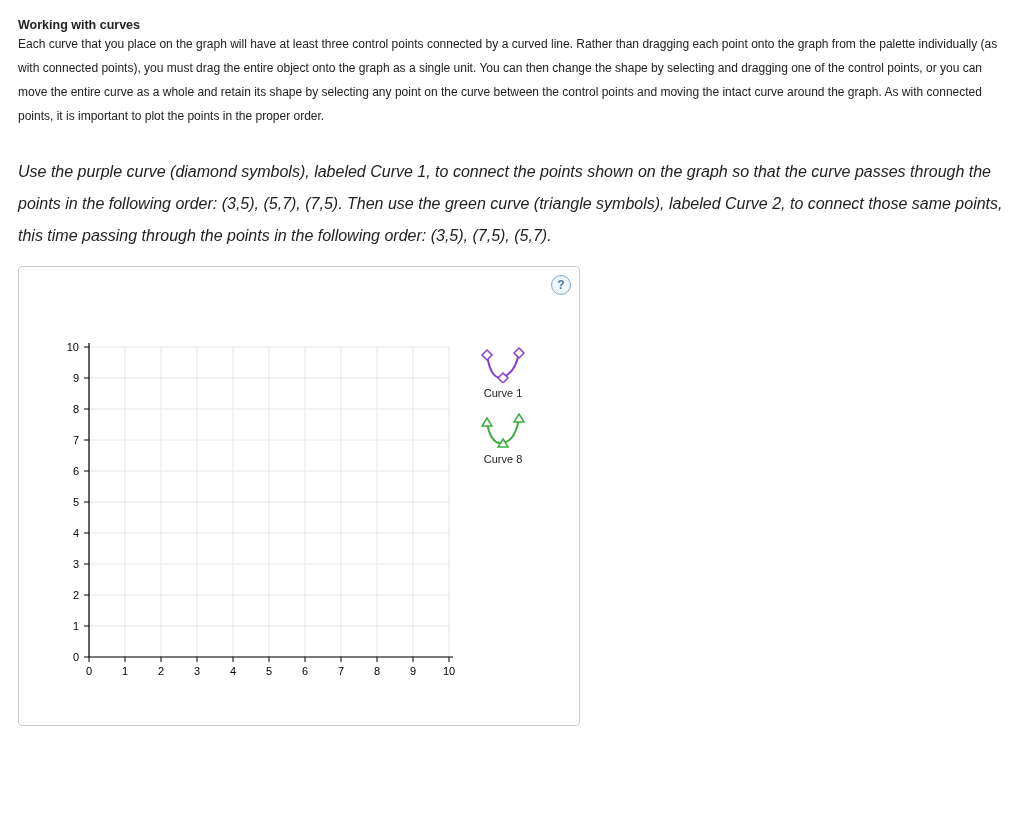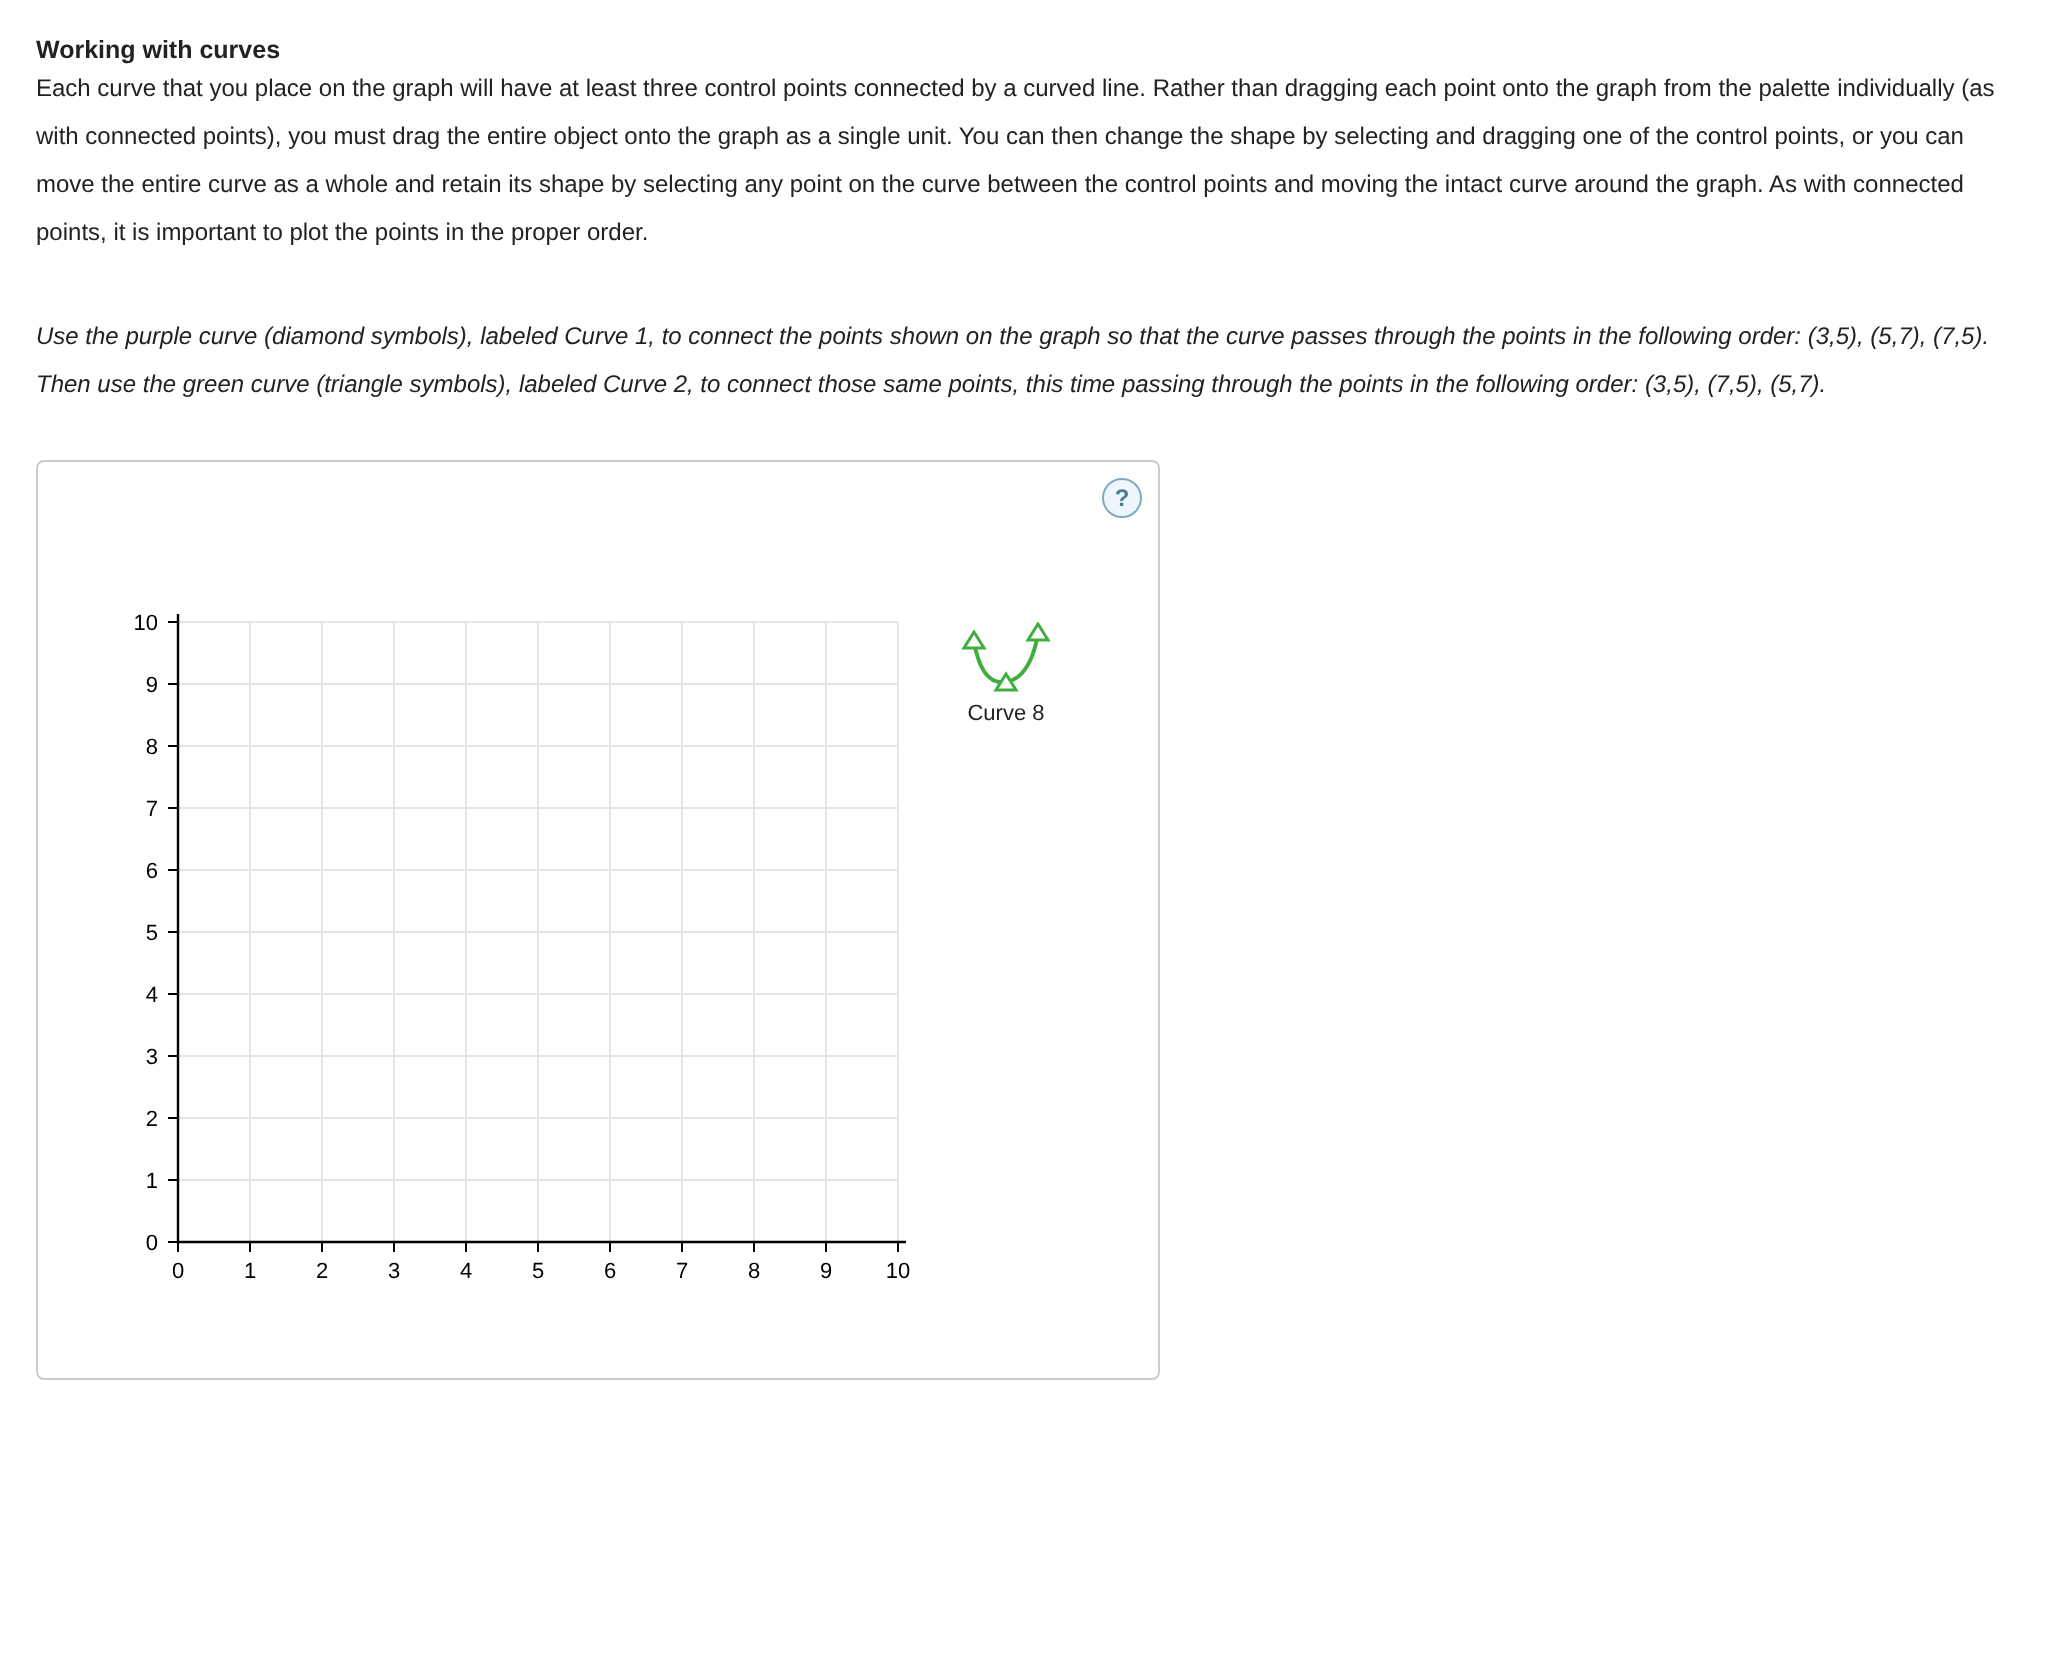--- a/index.html
+++ b/index.html
@@ -17,23 +17,23 @@
     font-size: 12.5px;
   }
   .para {
     line-height: 2.0;
     font-size: 12px;
     margin-bottom: 20px;
   }
   .instructions {
     font-style: italic;
     line-height: 2.0;
-    font-size: 12px;
+    font-size: 16px;
     margin-top: 28px;
-    margin-bottom: 26px;
+    margin-bottom: 14px;
   }
   .graph-wrap {
     border: 1px solid #ccc;
     border-radius: 4px;
     width: 562px;
     height: 460px;
     position: relative;
     box-sizing: border-box;
     background: #fff;
   }
@@ -157,20 +157,31 @@
         <text x="40" y="76" text-anchor="end" font-size="11" font-family="Arial">8</text>
         <line x1="45" y1="41" x2="50" y2="41" stroke="#000"></line>
         <text x="40" y="45" text-anchor="end" font-size="11" font-family="Arial">9</text>
         <line x1="45" y1="10" x2="50" y2="10" stroke="#000"></line>
         <text x="40" y="14" text-anchor="end" font-size="11" font-family="Arial">10</text>
       </svg>
   </div>
 
   <div class="palette">
 
+    <div class="palette-item">
+      <svg width="48" height="36">
+        <path d="M8 8 Q12 34 24 30 Q36 26 40 6" stroke="#8a3fd1" stroke-width="2" fill="none"></path>
+        <g fill="#ffffff" stroke="#8a3fd1" stroke-width="1.5">
+          <path d="M8 3 L13 8 L8 13 L3 8 Z"></path>
+          <path d="M24 26 L29 31 L24 36 L19 31 Z"></path>
+          <path d="M40 1 L45 6 L40 11 L35 6 Z"></path>
+        </g>
+      </svg>
+      <div class="palette-label">Curve 1</div>
+    </div>
 
     <div class="palette-item">
       <svg width="48" height="36">
         <path d="M8 10 Q12 32 24 30 Q36 28 40 6" stroke="#3fae3f" stroke-width="2" fill="none"></path>
         <g fill="#ffffff" stroke="#3fae3f" stroke-width="1.5">
           <path d="M8 5 L13 13 L3 13 Z"></path>
           <path d="M24 26 L29 34 L19 34 Z"></path>
           <path d="M40 1 L45 9 L35 9 Z"></path>
         </g>
       </svg>

